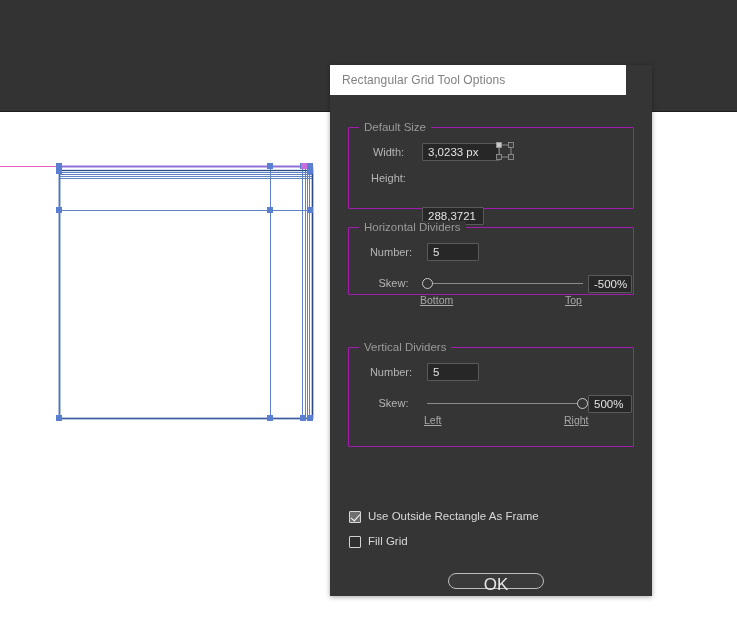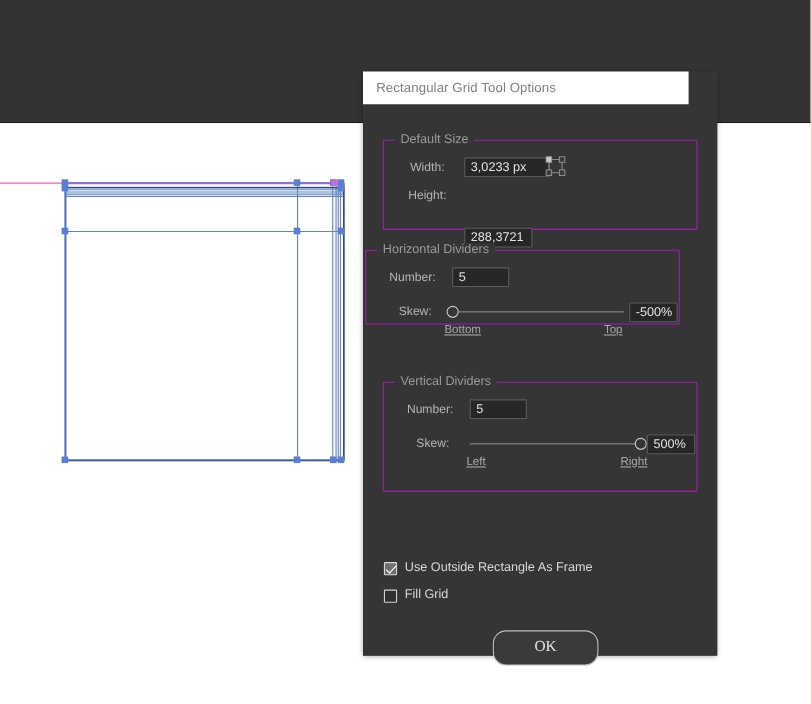--- a/index.html
+++ b/index.html
@@ -100,21 +100,21 @@
     position: absolute;
     top: -7px;
     left: 10px;
     padding: 0 5px;
     background: #353535;
     color: #9a9a9a;
     font-size: 11.5px;
     white-space: nowrap;
   }
   .group-size    { left: 18px; top: 32px;  width: 286px; height: 82px; }
-  .group-hdiv    { left: 2px; top: 132px; width: 286px; height: 68px; }
+  .group-hdiv    { left: 18px; top: 132px; width: 286px; height: 68px; }
   .group-vdiv    { left: 18px; top: 252px; width: 286px; height: 100px; }
   .fld-label {
     position: absolute;
     font-size: 11px;
     color: #b5b5b5;
     white-space: nowrap;
     text-align: center;
   }
   .numfield {
     position: absolute;
@@ -193,27 +193,27 @@
     position: absolute;
     left: 19px; top: 0px;
     font-size: 11.5px;
     color: #d8d8d8;
     white-space: nowrap;
   }
 
   
   .btn {
     position: absolute;
-    height: 32px;
+    height: 16px;
     border: 1px solid #bdbdbd;
     border-radius: 12px;
     background: #3a3a3a;
     color: #e6e6e6;
-    font-size: 14px;
-    font-family: Liberation Serif, serif;
+    font-size: 17px;
+    font-family: Liberation Sans, sans-serif;
     cursor: pointer;
     padding: 0;
     box-sizing: border-box;
     line-height: 22px;
     text-align: center;
   }
 </style>
 </head>
 <body>
 

